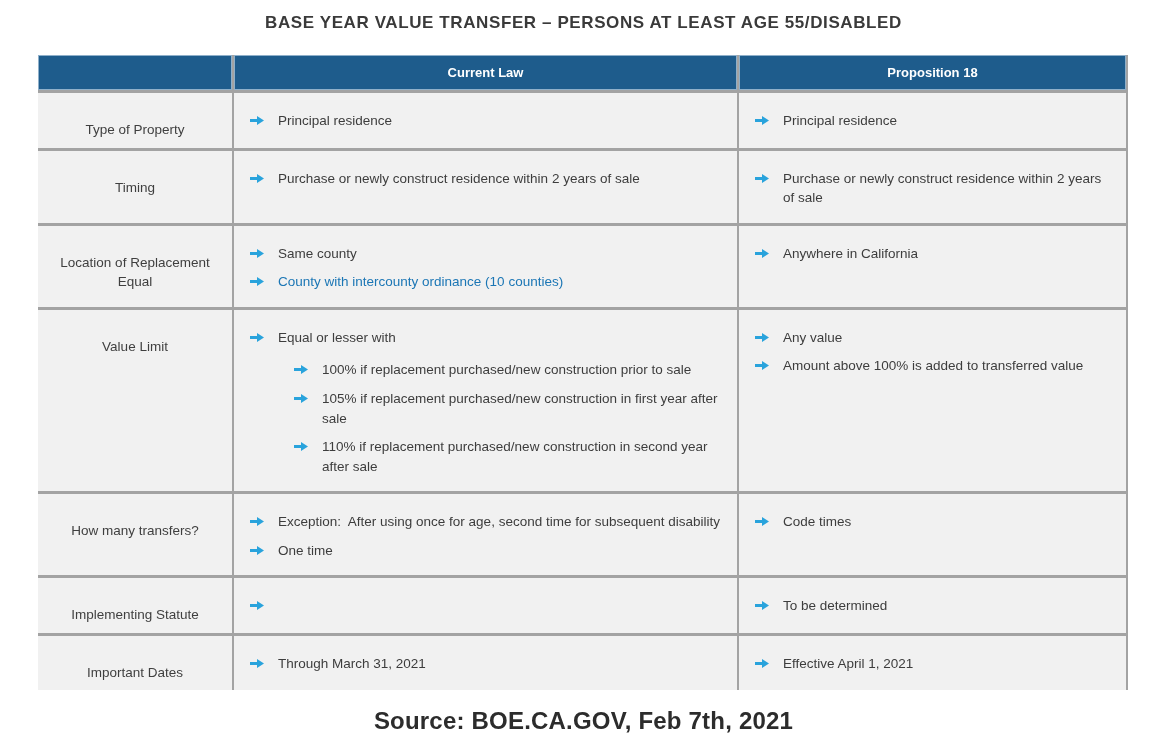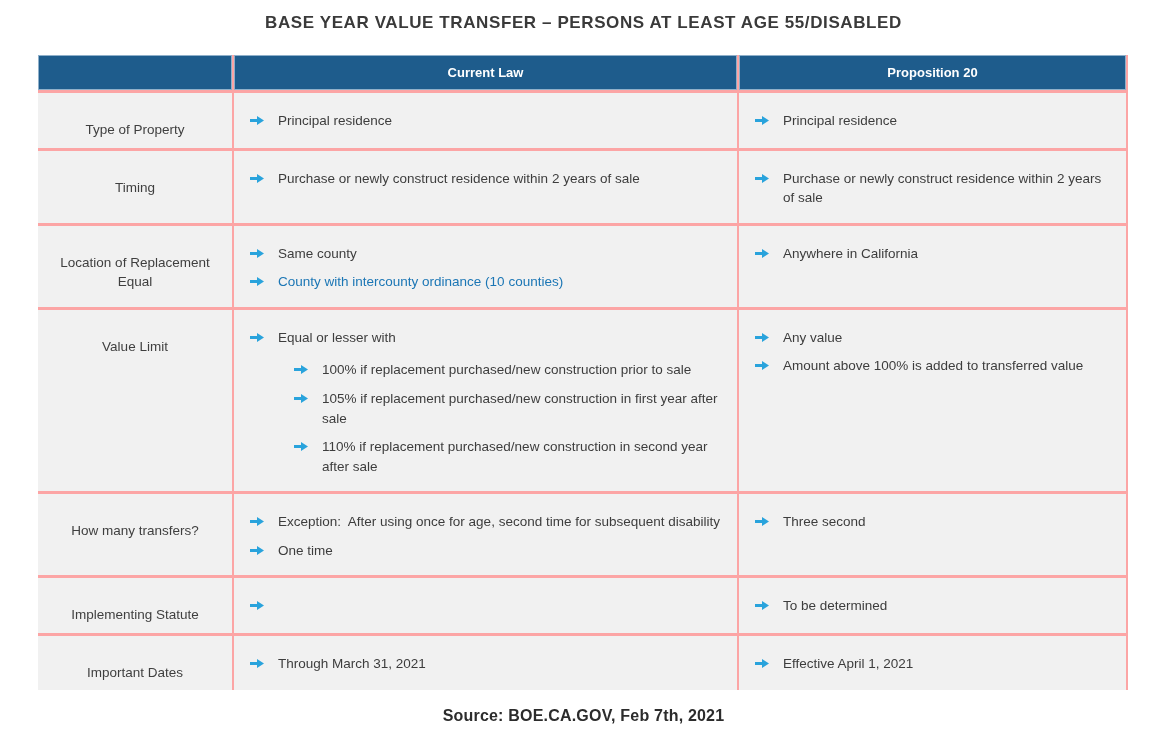--- a/index.html
+++ b/index.html
@@ -8,21 +8,21 @@
     font-family:"Liberation Sans","DejaVu Sans",sans-serif;
     color:#3d3d3d;position:relative;
   }
   .page-title{
     margin-top:13px;text-align:center;font-size:17px;font-weight:bold;
     color:#3a3a3a;letter-spacing:0.6px;
   }
   .cmp-table{
     position:absolute;left:38px;top:55px;width:1090px;
     display:grid;grid-template-columns:194px 503px 387px;
-    column-gap:2px;row-gap:3px;background:#fca5a5;
+    column-gap:2px;row-gap:3px;background:#a3a3a3;
   }
   .hcell{
     background:#1e5c8c;color:#ffffff;font-weight:bold;font-size:13px;
     height:35px;display:flex;align-items:center;justify-content:center;
     border:1px solid #8fb0ca;box-sizing:border-box;
   }
   .cell{
     background:#f1f1f1;box-sizing:border-box;font-size:13.5px;line-height:1.45;
   }
   .label-cell{
@@ -31,33 +31,33 @@
   .content-cell{padding:18px 14px 6px 16px;}
   .bullets{list-style:none;margin:0;padding:0;}
   .bullets li{display:flex;align-items:flex-start;margin-bottom:9px;}
   .bullets li.sub{margin-left:44px;}
   .arrow-icon{flex:0 0 auto;margin:4px 13px 0 0;display:inline-block;line-height:0;}
   .arrow-icon svg path{fill:#29a3dc;}
   .item-text{white-space:pre-wrap;color:#3d3d3d;}
   li.link .item-text{color:#1b76b5;}
   .source-line{
     position:absolute;left:0;width:1167px;top:707px;text-align:center;
-    font-size:16px;font-weight:bold;color:#2c2c2c;letter-spacing:0.2px;
+    font-size:24px;font-weight:bold;color:#2c2c2c;letter-spacing:0.2px;
   }
 </style>
 </head>
 <body>
 
 <div class="page-title">BASE YEAR VALUE TRANSFER – PERSONS AT LEAST AGE 55/DISABLED</div>
 
 <div class="cmp-table">
 
   <div class="hcell"></div>
   <div class="hcell">Current Law</div>
-  <div class="hcell">Proposition 20</div>
+  <div class="hcell">Proposition 18</div>
 
   <div class="cell label-cell row-1">Type of Property</div>
   <div class="cell content-cell row-1">
     <ul class="bullets">
       <li>
           <span class="arrow-icon"><svg width="15" height="11" viewBox="0 0 15 11">
               <path d="M0 4h7V1l7 4.5L7 10V7H0z"></path>
             </svg></span>
           <span class="item-text">Principal residence</span>
         </li>
@@ -186,21 +186,21 @@
           <span class="item-text">One time</span>
         </li>
     </ul>
   </div>
   <div class="cell content-cell row-5">
     <ul class="bullets">
       <li>
           <span class="arrow-icon"><svg width="15" height="11" viewBox="0 0 15 11">
               <path d="M0 4h7V1l7 4.5L7 10V7H0z"></path>
             </svg></span>
-          <span class="item-text">Three second</span>
+          <span class="item-text">Code times</span>
         </li>
     </ul>
   </div>
 
   <div class="cell label-cell row-6">Implementing Statute</div>
   <div class="cell content-cell row-6">
     <ul class="bullets">
       <li>
           <span class="arrow-icon"><svg width="15" height="11" viewBox="0 0 15 11">
               <path d="M0 4h7V1l7 4.5L7 10V7H0z"></path>

